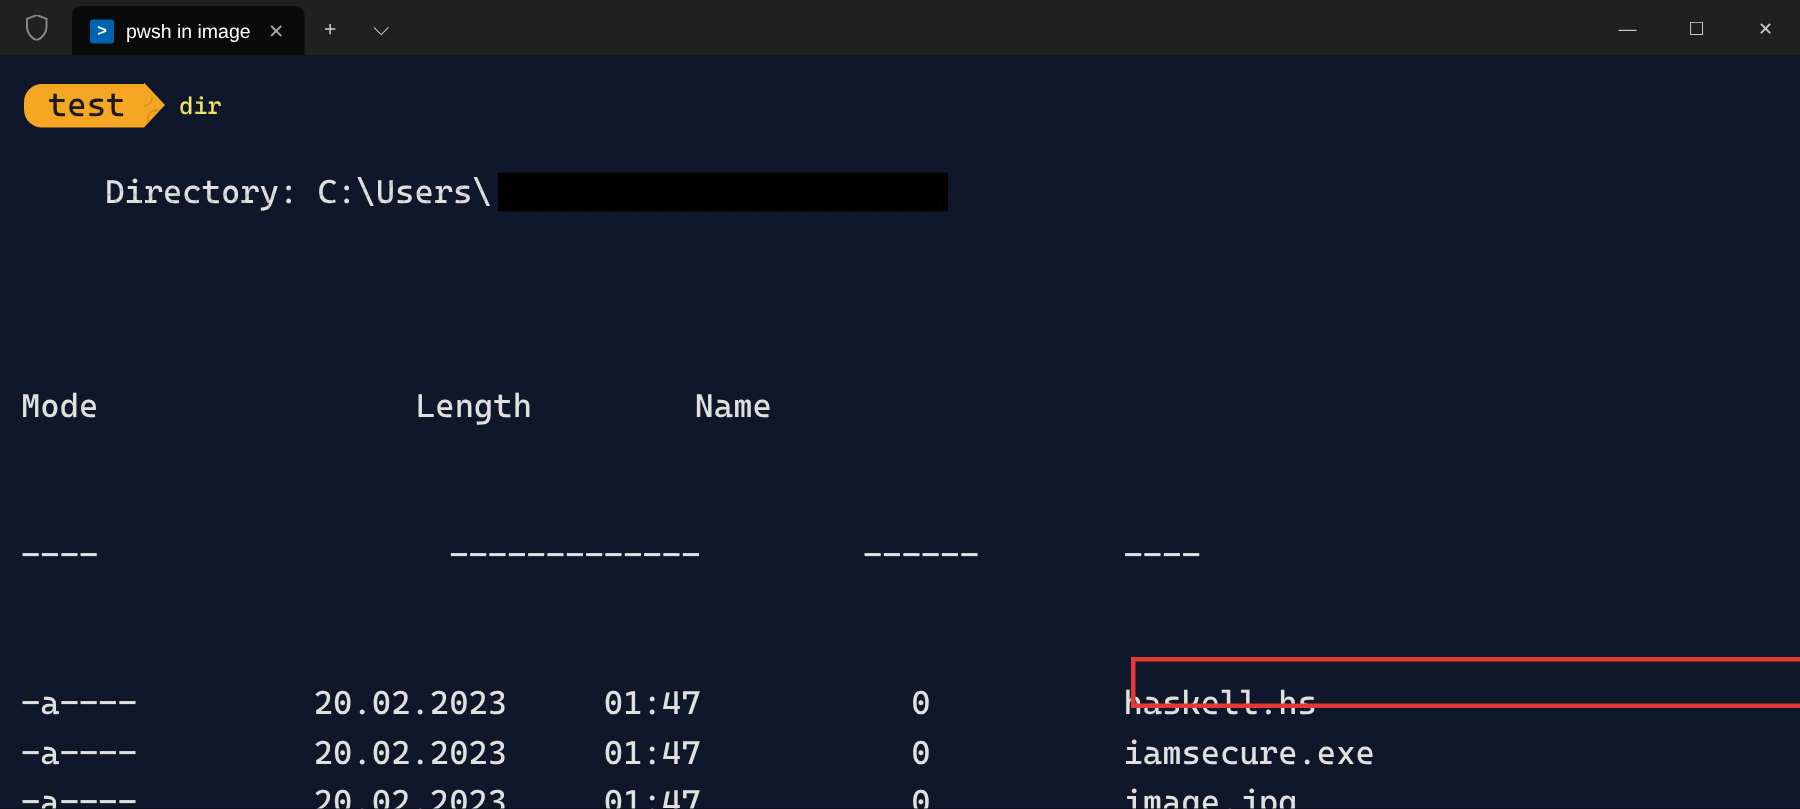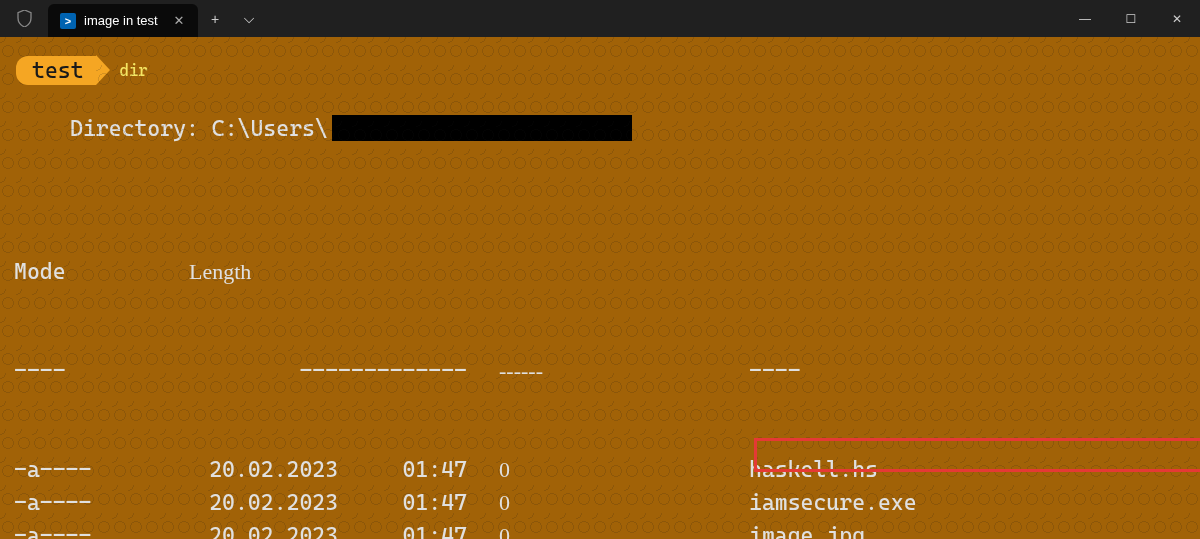--- a/index.html
+++ b/index.html
@@ -90,21 +90,21 @@
       height: 100%;
       display: flex;
       align-items: center;
       justify-content: center;
       color: #ccc;
       font-size: 12px;
       cursor: pointer;
     }
     .terminal {
       padding: 18px 8px 8px 8px;
-      background: #a16207;
+      background: #0f172a;
       height: calc(100% - 37px);
       position: relative;
     }
     .terminal::before {
       content: '';
       position: absolute;
       inset: 0;
       background-image:
         radial-gradient(circle at 0 0, transparent 5px, rgba(25,25,25,0.3) 5px, rgba(25,25,25,0.3) 6px, transparent 6px),
         radial-gradient(circle at 8px 14px, transparent 5px, rgba(25,25,25,0.3) 5px, rgba(25,25,25,0.3) 6px, transparent 6px);
@@ -154,43 +154,43 @@
     }
     .listing {
       margin-left: 6px;
       white-space: pre;
       line-height: 1.5;
       position: relative;
     }
     .row { display: flex; }
     .col-mode { width: 175px; }
     .col-lwt { width: 310px; text-align: right; padding-right: 32px;}
-    .col-len { width: 240px; text-align: left; padding-right: 10px; font-family: Liberation Serif, serif;}
+    .col-len { width: 240px; text-align: center; padding-right: 10px;}
     .col-name { flex: 1; padding-left: 10px;}
-    .header-row { color: #e0e0e0; }
+    .header-row { color: #e0e0e0; gap: 12px; }
     .sep-row { color: #e0e0e0; }
     .highlight-box {
       position: absolute;
       border: 3px solid #e53935;
       pointer-events: none;
     }
   </style>
 </head>
 <body>
 
 <div class="titlebar">
   <div class="titlebar-left">
     <div class="shield-area">
       <svg width="15" height="17" viewBox="0 0 15 17">
           <path d="M7.5 0 L14 2.6 V8 C14 12 11 15.5 7.5 17 C4 15.5 1 12 1 8 V2.6 Z" fill="none" stroke="#888" stroke-width="1.3"></path>
         </svg>
     </div>
     <div class="tab">
       <span class="tab-icon">&gt;</span>
-      <span>image in test</span>
+      <span>pwsh in image</span>
       <span class="tab-close">✕</span>
     </div>
     <div class="tab-actions">
       <div class="tab-action-btn">+</div>
       <div class="tab-action-btn">⌵</div>
     </div>
   </div>
   <div class="window-controls">
     <div class="win-btn">—</div>
     <div class="win-btn">☐</div>
@@ -207,20 +207,21 @@
 
   <div class="directory-line">
     <span>Directory: C:\Users\</span>
     <span class="redact"></span>
   </div>
 
   <div class="listing">
     <div class="row header-row">
       <span class="col-mode">Mode</span>
       <span class="col-len">Length</span>
+      <span class="col-name">Name</span>
     </div>
     <div class="row sep-row">
       <span class="col-mode">----</span>
       <span class="col-lwt">-------------</span>
       <span class="col-len">------</span>
       <span class="col-name">----</span>
     </div>
     <div id="rows-container"><div class="row"><span class="col-mode">-a----</span><span class="col-lwt">20.02.2023     01:47</span><span class="col-len">0</span><span class="col-name">haskell.hs</span></div><div class="row"><span class="col-mode">-a----</span><span class="col-lwt">20.02.2023     01:47</span><span class="col-len">0</span><span class="col-name">iamsecure.exe</span></div><div class="row"><span class="col-mode">-a----</span><span class="col-lwt">20.02.2023     01:47</span><span class="col-len">0</span><span class="col-name">image.jpg</span></div></div>
     <div class="highlight-box" style="left:740px; top:249px; width:450px; height:34px;"></div>
   </div>

